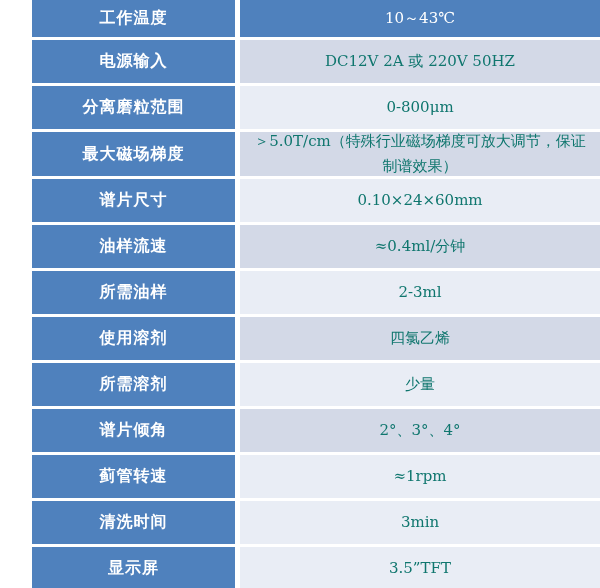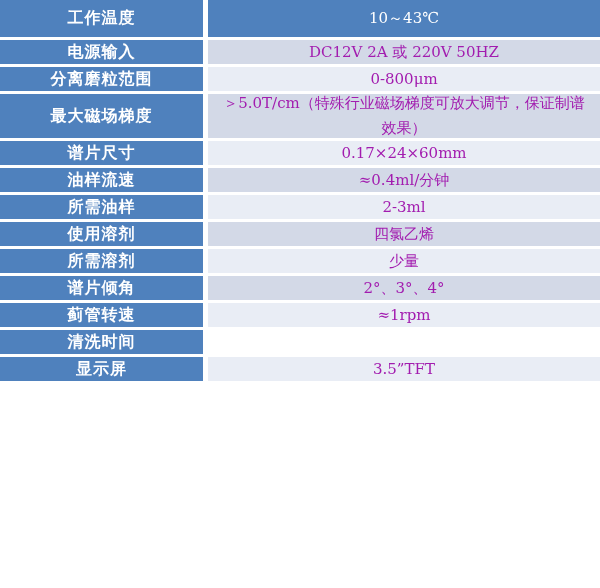--- a/index.html
+++ b/index.html
@@ -15,47 +15,48 @@
   .spec-table {
     display: flex;
     flex-direction: column;
     gap: 3px;
     width: 600px;
     background: #ffffff;
   }
   .spec-row {
     display: flex;
     gap: 5px;
-    height: 24px;
+    height: 43px;
     flex: none;
   }
   .spec-row.tall { height: 44px; }
   .spec-row.first { height: 37px; }
   .label-cell {
     width: 203px;
     flex: none;
     background: #4f81bd;
     color: #ffffff;
     font-family: "DejaVu Sans", "Liberation Sans", sans-serif;
     font-weight: bold;
     font-size: 16px;
     display: flex;
     align-items: center;
     justify-content: center;
     letter-spacing: 1px;
+    margin-left: 32px;
   }
   .value-cell {
     flex: 1;
     display: flex;
     align-items: center;
     justify-content: center;
     text-align: center;
     font-family: "DejaVu Serif", "Liberation Serif", serif;
     font-size: 15px;
-    color: #a21caf;
+    color: #0f766e;
     line-height: 25px;
     padding: 0 14px;
   }
   .value-cell.blue {
     background: #4f81bd;
     color: #ffffff;
   }
   .value-cell.shade-a { background: #d3d9e7; }
   .value-cell.shade-b { background: #e9edf5; text-align: center; }
 </style>
@@ -79,21 +80,21 @@
     <div class="value-cell shade-b">0-800μm</div>
   </div>
 
   <div class="spec-row tall">
     <div class="label-cell">最大磁场梯度</div>
     <div class="value-cell shade-a">＞5.0T/cm（特殊行业磁场梯度可放大调节，保证制谱效果）</div>
   </div>
 
   <div class="spec-row">
     <div class="label-cell">谱片尺寸</div>
-    <div class="value-cell shade-b">0.17×24×60mm</div>
+    <div class="value-cell shade-b">0.10×24×60mm</div>
   </div>
 
   <div class="spec-row">
     <div class="label-cell">油样流速</div>
     <div class="value-cell shade-a">≈0.4ml/分钟</div>
   </div>
 
   <div class="spec-row">
     <div class="label-cell">所需油样</div>
     <div class="value-cell shade-b">2-3ml</div>
@@ -115,20 +116,21 @@
   </div>
 
   <div class="spec-row">
     <div class="label-cell">蓟管转速</div>
     <div class="value-cell shade-b">≈1rpm</div>
   </div>
 
 
   <div class="spec-row">
     <div class="label-cell">清洗时间</div>
+    <div class="value-cell shade-b">3min</div>
   </div>
 
 
   <div class="spec-row">
     <div class="label-cell">显示屏</div>
     <div class="value-cell shade-b">3.5”TFT</div>
   </div>
 
 </div>
 

